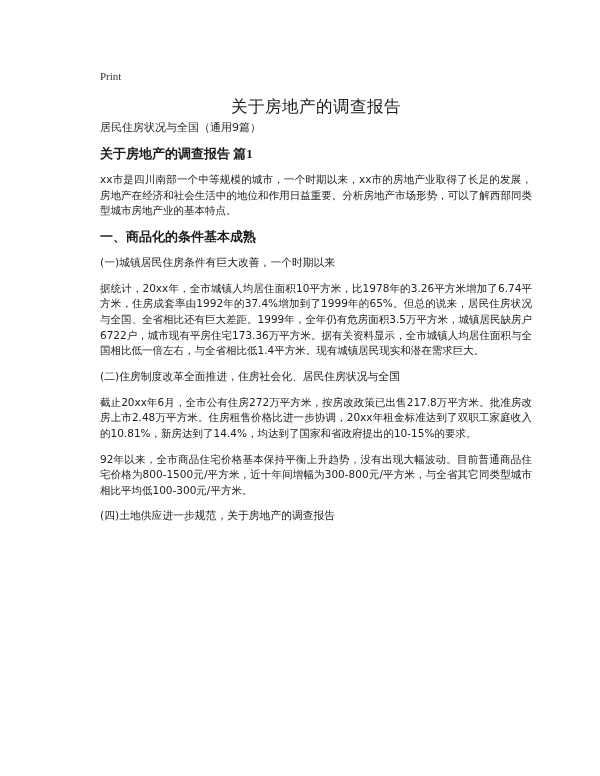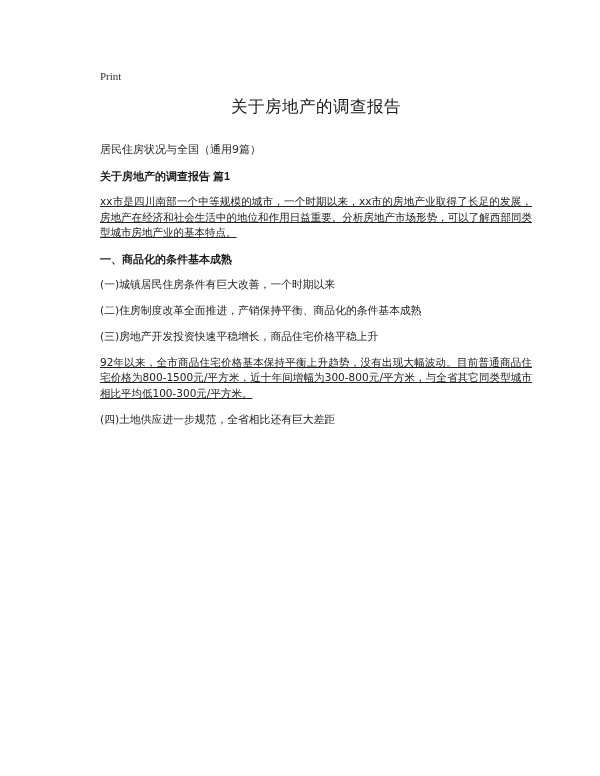--- a/index.html
+++ b/index.html
@@ -1,36 +1,37 @@
 <!DOCTYPE html>
 <html><head>
 <meta charset="utf-8">
 <style>
   html, body { margin: 0; padding: 0; background: #ffffff; }
   body { width: 600px; height: 776px; overflow: hidden; position: relative; color: #1a1a1a; }
   .page { position: absolute; left: 12px; top: 0; width: 600px; height: 664px; background: #fff; }
   .print { position: absolute; left: 88px; top: 70px; font-family: "Liberation Serif", "DejaVu Serif", serif; font-size: 11px; color: #333; }
   .content { position: absolute; left: 88px; top: 96px; width: 432px; font-family: "DejaVu Sans", "Liberation Sans", sans-serif; color: #1c1c1c; }
-  .title { text-align: center; font-size: 16.5px; line-height: 22px; margin: 0 0 24px 0; letter-spacing: 0.5px; }
+  .title { text-align: center; font-size: 16.5px; line-height: 22px; margin: 0 0 2px 0; letter-spacing: 0.5px; }
   .subtitle { font-size: 11px; line-height: 16px; margin: 0 0 10px 0; color: #2a2a2a; }
-  .h-bold { font-size: 11px; line-height: 16px; font-weight: bold; margin: 0 0 10px 0; font-family: Liberation Sans, sans-serif; }
-  .para { font-size: 10.5px; line-height: 15.6px; margin: 0 0 10px 0; text-align: justify; color: #222; text-decoration: underline; }
+  .h-bold { font-size: 13px; line-height: 16px; font-weight: bold; margin: 0 0 10px 0; font-family: Liberation Serif, serif; }
+  .para { font-size: 10.5px; line-height: 15.6px; margin: 0 0 10px 0; text-align: justify; color: #222; }
   .sub-heading { font-size: 10.8px; line-height: 16px; margin: 0 0 10px 0; color: #222; }
 </style>
 </head>
 <body>
 
 <div class="page">
   <div class="print">Print</div>
 
   <div class="content">
     <div class="title">关于房地产的调查报告</div>
     <div class="subtitle">居民住房状况与全国（通用9篇）</div>
     <div class="h-bold">关于房地产的调查报告 篇1</div>
     <p class="para">xx市是四川南部一个中等规模的城市，一个时期以来，xx市的房地产业取得了长足的发展，房地产在经济和社会生活中的地位和作用日益重要。分析房地产市场形势，可以了解西部同类型城市房地产业的基本特点。</p>
     <div class="h-bold">一、商品化的条件基本成熟</div>
     <div class="sub-heading">(一)城镇居民住房条件有巨大改善，一个时期以来</div>
-    <div class="sub-heading">(二)住房制度改革全面推进，产销保持平衡、商品化的条件基本成熟</div>
-    <div class="sub-heading">(三)房地产开发投资快速平稳增长，商品住宅价格平稳上升</div>
+    <p class="para">据统计，20xx年，全市城镇人均居住面积10平方米，比1978年的3.26平方米增加了6.74平方米，住房成套率由1992年的37.4%增加到了1999年的65%。但总的说来，居民住房状况与全国、全省相比还有巨大差距。1999年，全年仍有危房面积3.5万平方米，城镇居民缺房户6722户，城市现有平房住宅173.36万平方米。据有关资料显示，全市城镇人均居住面积与全国相比低一倍左右，与全省相比低1.4平方米。现有城镇居民现实和潜在需求巨大。</p>
+    <div class="sub-heading">(二)住房制度改革全面推进，住房社会化、居民住房状况与全国</div>
+    <p class="para">截止20xx年6月，全市公有住房272万平方米，按房改政策已出售217.8万平方米。批准房改房上市2.48万平方米。住房租售价格比进一步协调，20xx年租金标准达到了双职工家庭收入的10.81%，新房达到了14.4%，均达到了国家和省政府提出的10-15%的要求。</p>
     <p class="para">92年以来，全市商品住宅价格基本保持平衡上升趋势，没有出现大幅波动。目前普通商品住宅价格为800-1500元/平方米，近十年间增幅为300-800元/平方米，与全省其它同类型城市相比平均低100-300元/平方米。</p>
-    <div class="sub-heading">(四)土地供应进一步规范，全省相比还有巨大差距</div>
+    <div class="sub-heading">(四)土地供应进一步规范，关于房地产的调查报告</div>
   </div>
 </div>
 
 </body></html>

